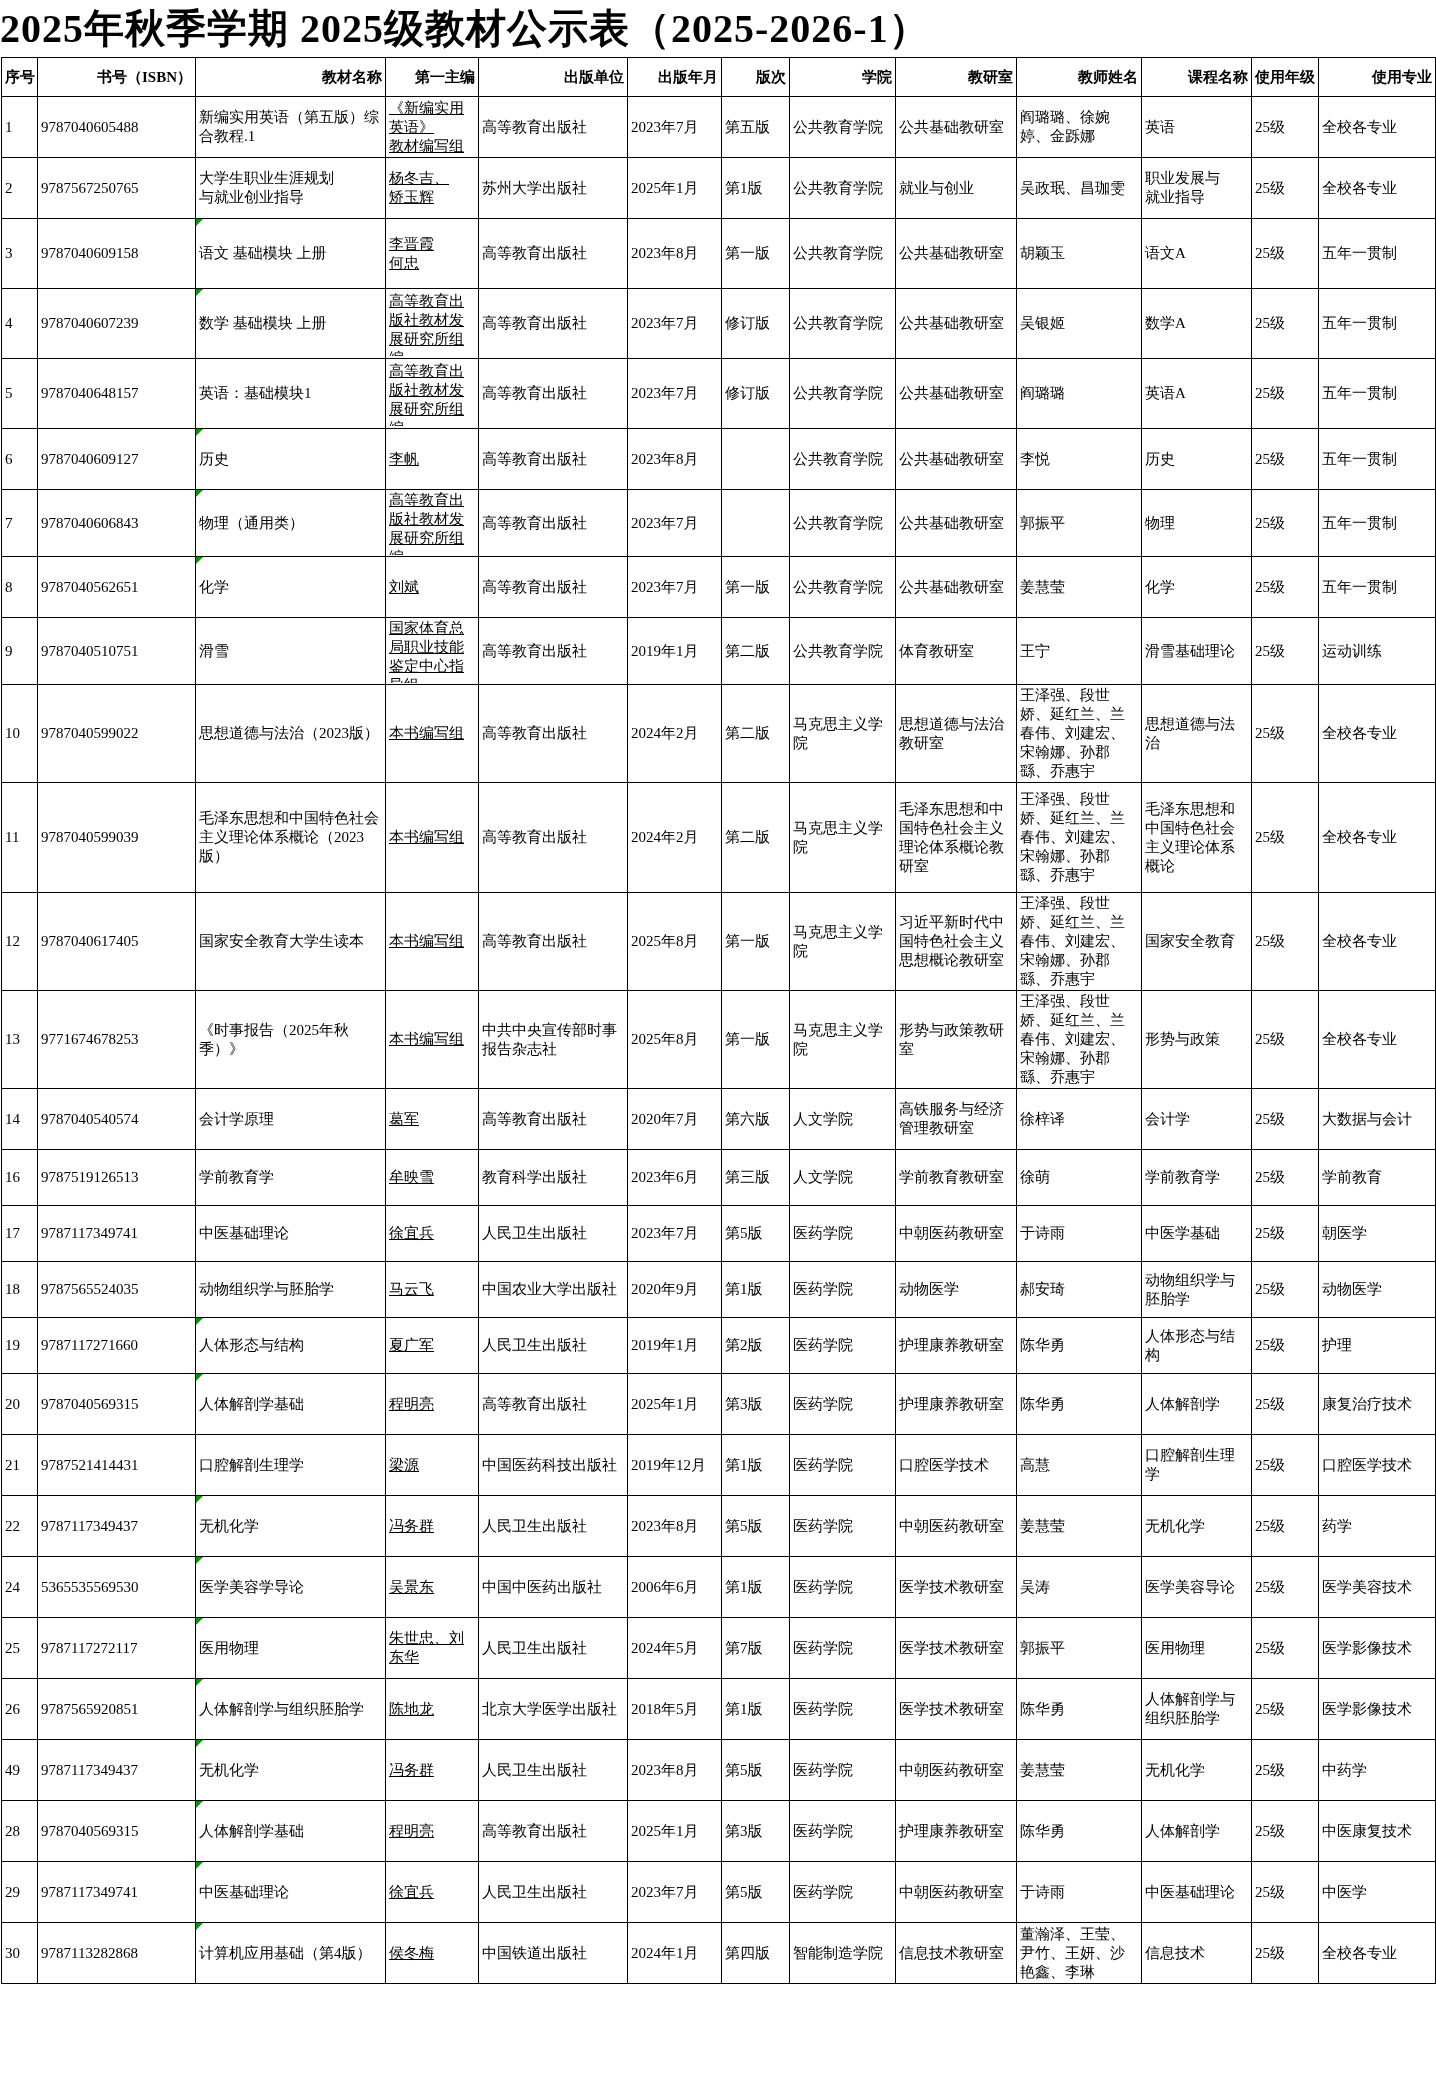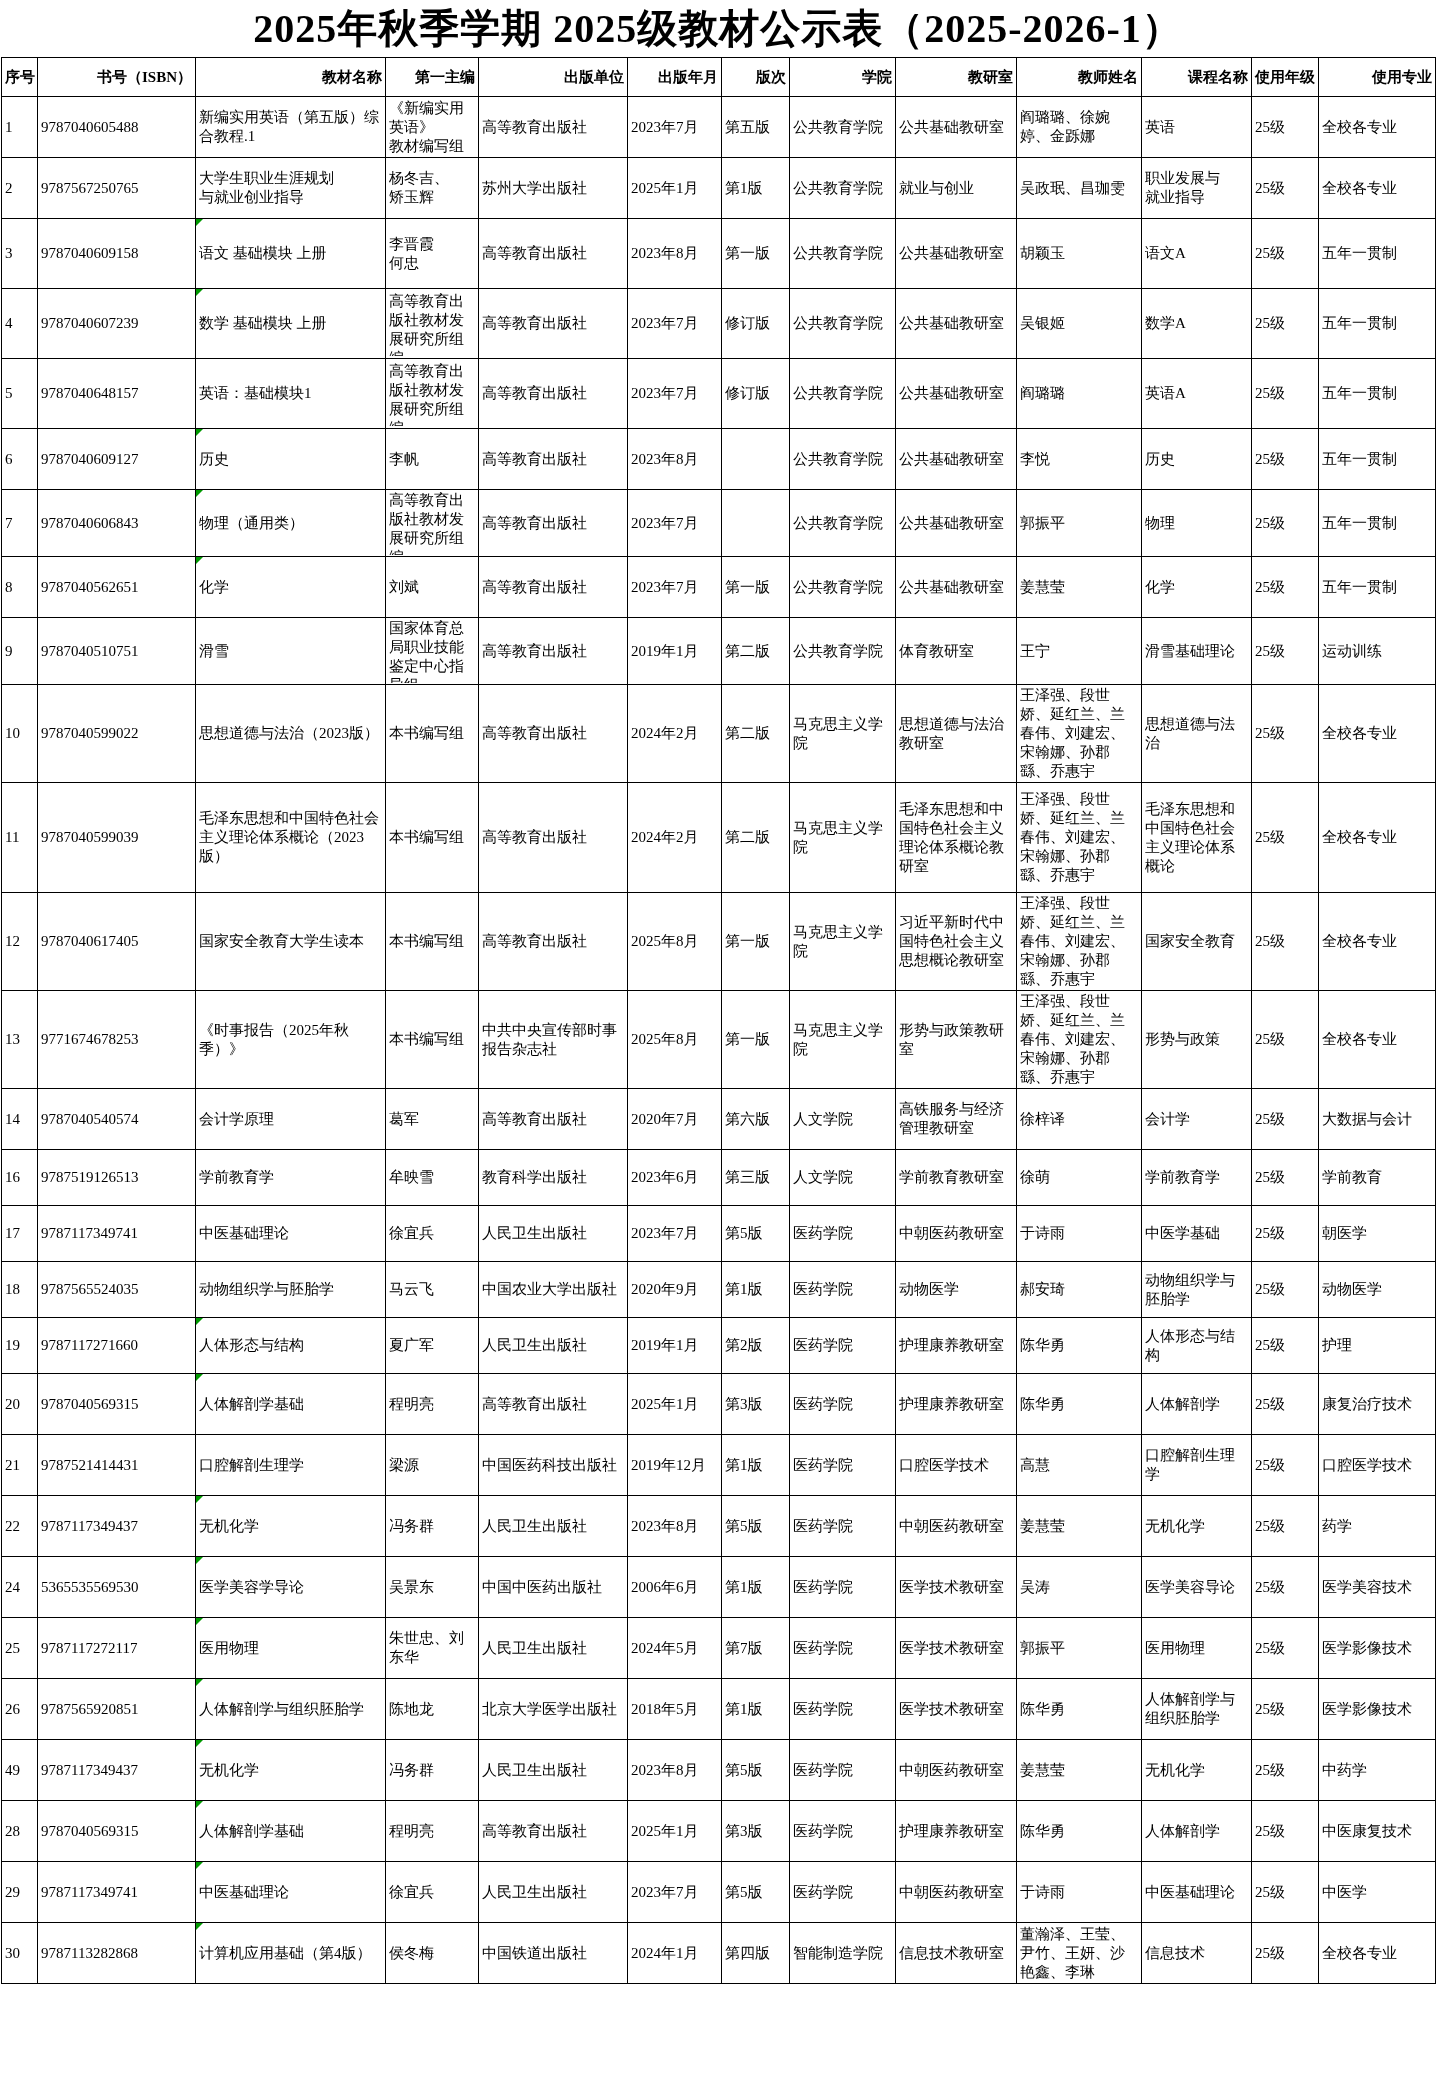--- a/index.html
+++ b/index.html
@@ -1,19 +1,19 @@
 <!DOCTYPE html>
 <html><head>
 <meta charset="utf-8">
 <style>
   html,body{margin:0;padding:0;background:#ffffff;color:#000;}
   body{width:1436px;font-family:"Liberation Serif","DejaVu Serif",serif;}
   .page{width:1436px;}
   .title{
-    height:57px;line-height:57px;text-align:center;
+    height:57px;line-height:57px;
     font-size:40px;font-weight:bold;letter-spacing:1px;
     white-space:nowrap;overflow:hidden;
   }
   table{
     border-collapse:collapse;table-layout:fixed;
     width:1434px;margin:0 0 0 1px;
   }
   col.c0{width:36px}  col.c1{width:158px} col.c2{width:190px}
   col.c3{width:93px}  col.c4{width:149px} col.c5{width:94px}
   col.c6{width:68px}  col.c7{width:106px} col.c8{width:121px}
@@ -34,21 +34,21 @@
   }
   tbody tr{height:61px;}
   tbody tr:nth-child(3),tbody tr:nth-child(4),tbody tr:nth-child(5){height:70px;}
   tbody tr:nth-child(9){height:66px;}
   tbody tr:nth-child(10){height:96px;}
   tbody tr:nth-child(11){height:110px;}
   tbody tr:nth-child(12),tbody tr:nth-child(13){height:94px;}
   tbody tr:nth-child(15),tbody tr:nth-child(16),
   tbody tr:nth-child(17),tbody tr:nth-child(18){height:56px;}
   tbody tr:nth-child(30){height:76px;}
-  td .clip{max-height:64px;overflow:hidden;}
+  td .clip{max-height:64px;overflow:hidden;text-decoration:underline;}
   .note{
     position:absolute;top:0;left:0;width:0;height:0;
     border-top:7px solid #009900;border-right:7px solid transparent;
   }
 </style>
 </head>
 <body>
 
 <div class="page">
   <div class="title">2025年秋季学期 2025级教材公示表（2025-2026-1）</div>

